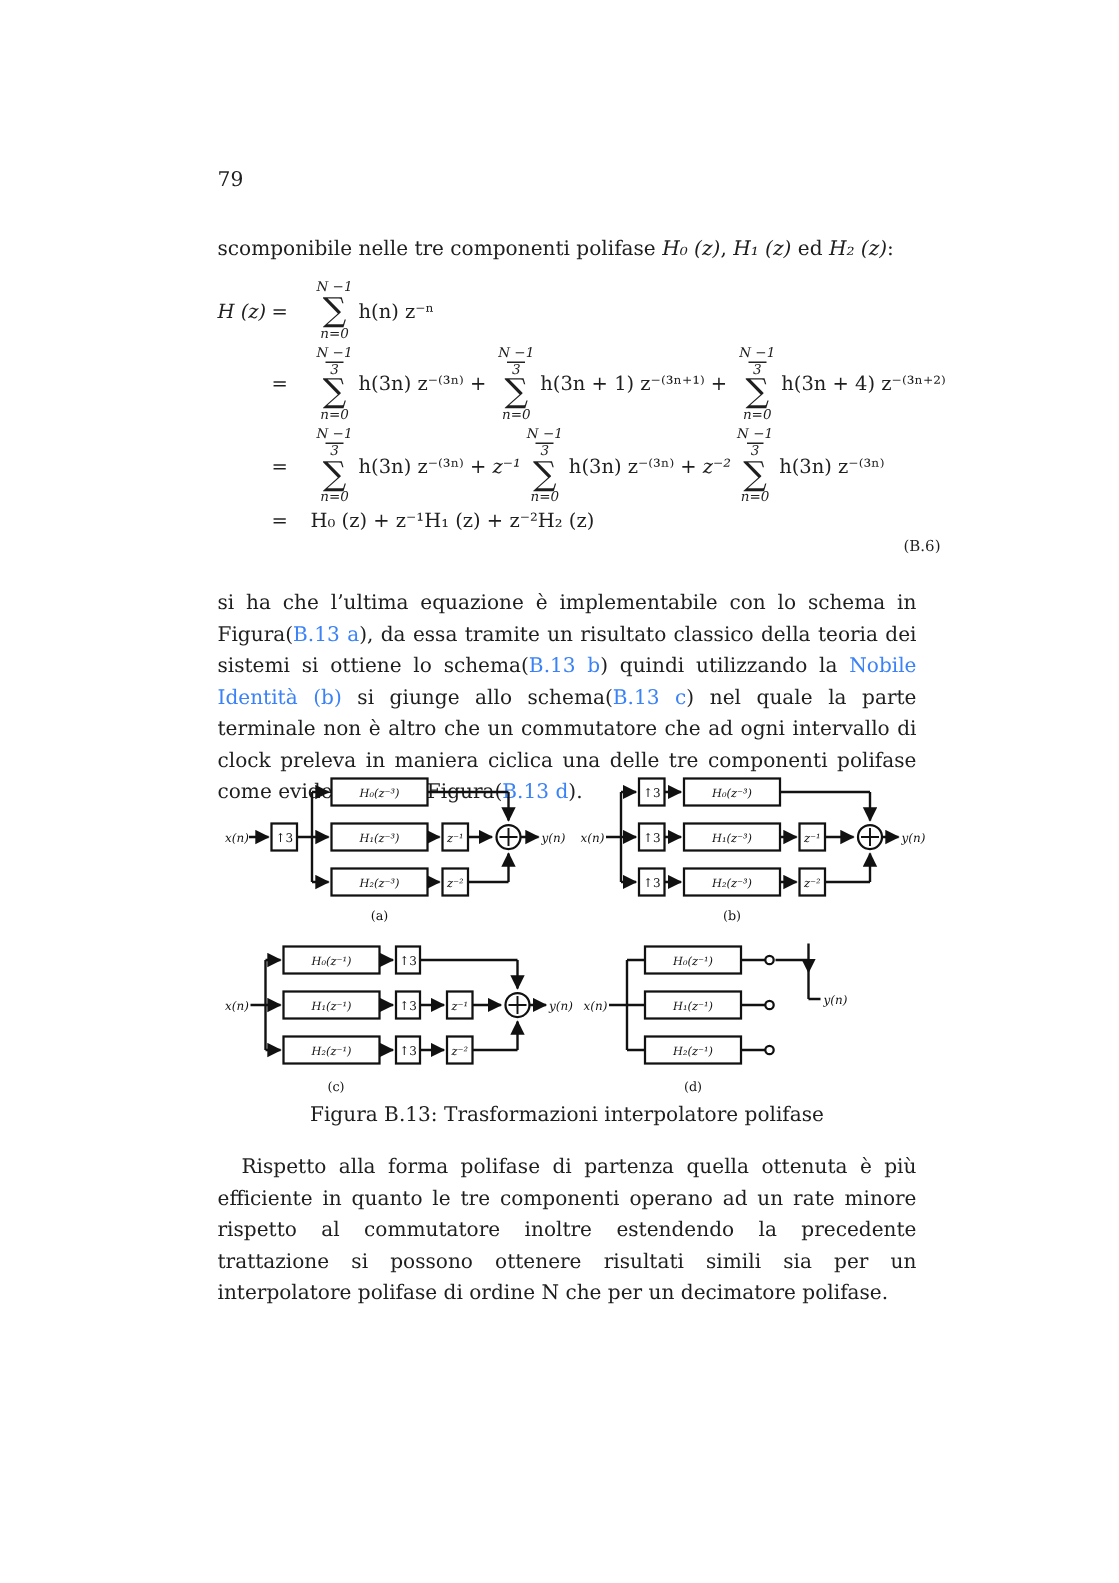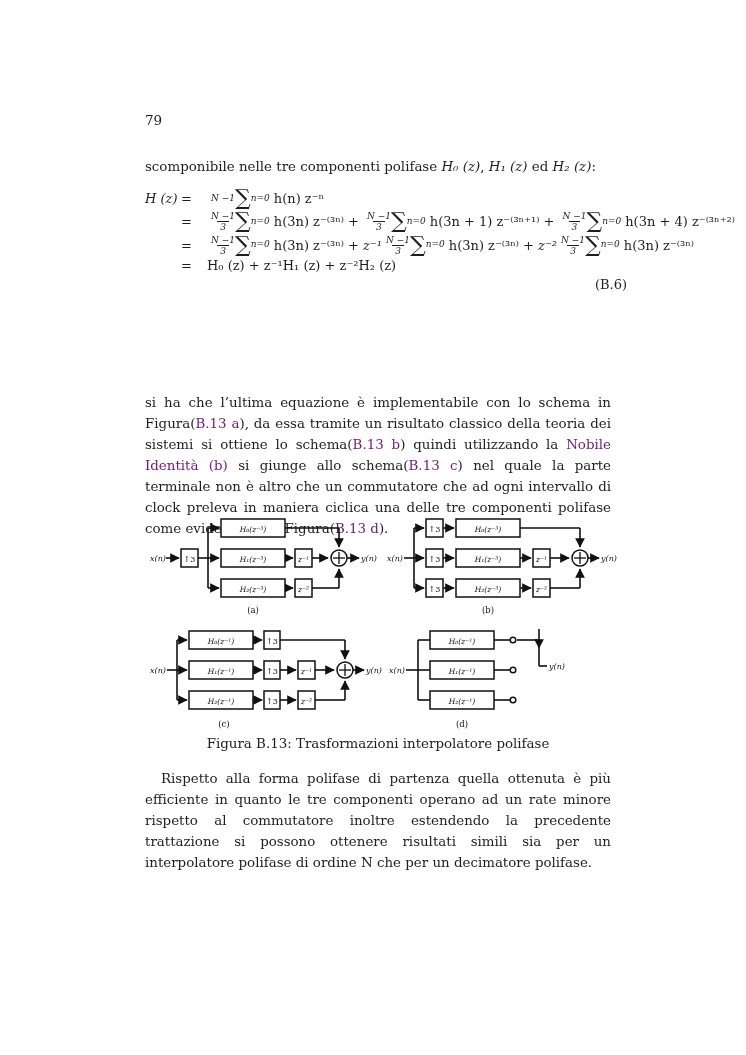--- a/index.html
+++ b/index.html
@@ -9,36 +9,36 @@
     font-family:"DejaVu Serif", serif; color:#1e1e1e;
   }
   .abs { position:absolute; }
   
   .hdr { left:145px; top:112px; width:466px; display:flex; justify-content:space-between; align-items:baseline; }
   .hdr-title { font-style:italic; font-size:13.5px; letter-spacing:0.4px; }
   .hdr-page { font-size:13.5px; }
   
   .para { left:145px; width:466px; font-size:13.4px; line-height:21px; text-align:justify; }
   .para.indent { text-indent:16px; }
-  .link { color:#701a75; }
+  .link { color:#3b82f6; }
   .math { font-style:italic; }
   
   .eqwrap { left:145px; top:188px; width:482px; font-size:13px; }
   .eq-row { display:flex; align-items:center; margin-bottom:2px; }
   .eq-lhs { flex:none; width:36px; font-style:italic; }
   .eq-rel { flex:none; width:26px; }
-  .sum { display:inline-flex; flex-direction:row; align-items:center; line-height:1; margin:0 4px; flex:none; }
+  .sum { display:inline-flex; flex-direction:column; align-items:center; line-height:1; margin:0 4px; flex:none; }
   .sum .lim { font-size:9px; font-style:italic; line-height:1.1; }
   .sum .sigma { font-size:22px; line-height:0.95; font-style:normal; }
   .flim { display:inline-flex; flex-direction:column; align-items:center; font-size:9px; font-style:italic; line-height:1.15; }
   .flim .den { border-top:0.8px solid #222; padding:0 3px; }
   .mbody { white-space:nowrap; }
   .plus { margin:0 4px; }
   .coef { font-style:italic; margin-left:4px; white-space:nowrap; }
-  .eq-number { text-align:right; width:482px; font-size:13px; margin-top:4px; }
+  .eq-number { text-align:right; width:482px; font-size:10px; margin-top:4px; }
   
   .figure { left:148px; top:510px; width:478px; display:flex; flex-wrap:wrap; }
   .figure svg { display:block; }
   .caption { left:145px; top:736px; width:466px; text-align:center; font-size:13.4px; }
   
   .slab { font-family:"DejaVu Serif", serif; font-style:italic; }
 </style>
 </head>
 <body>
 

